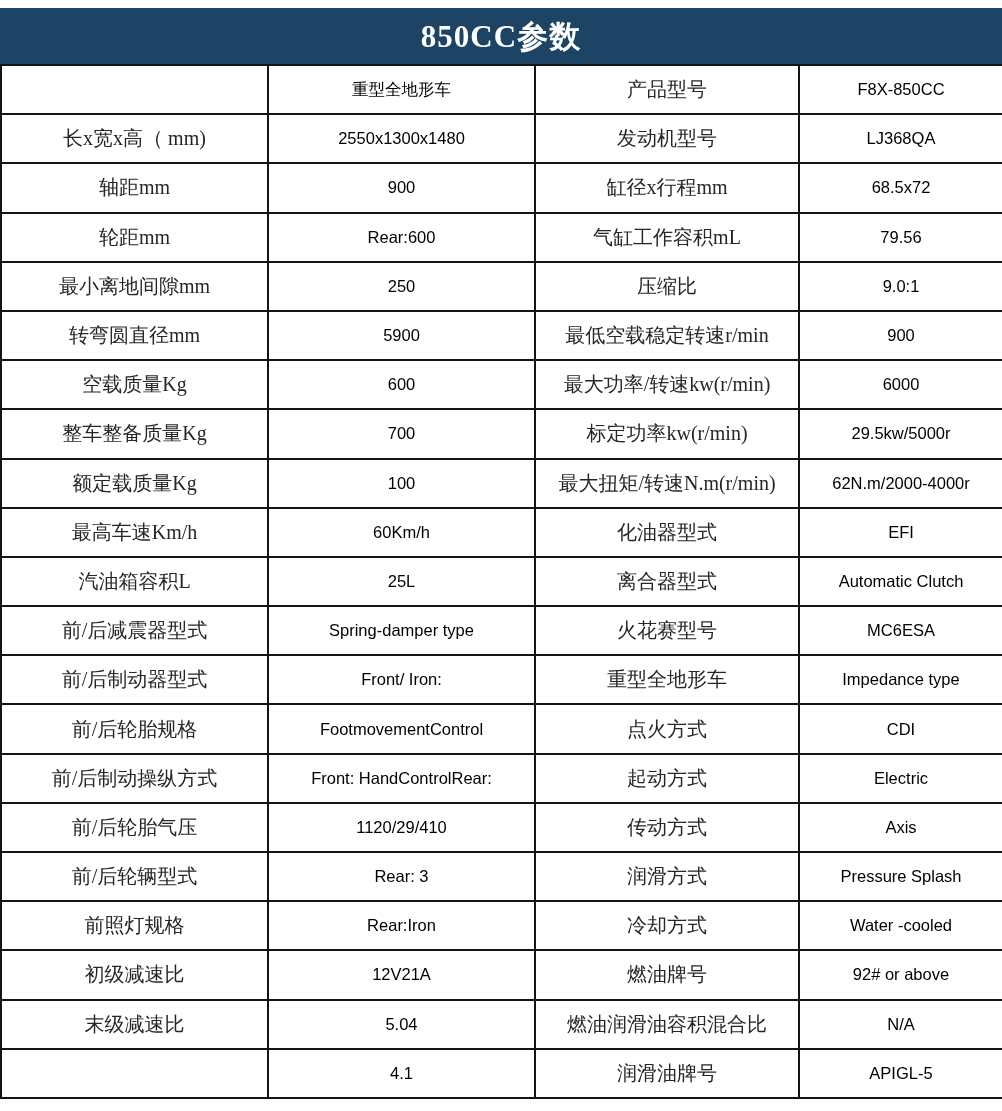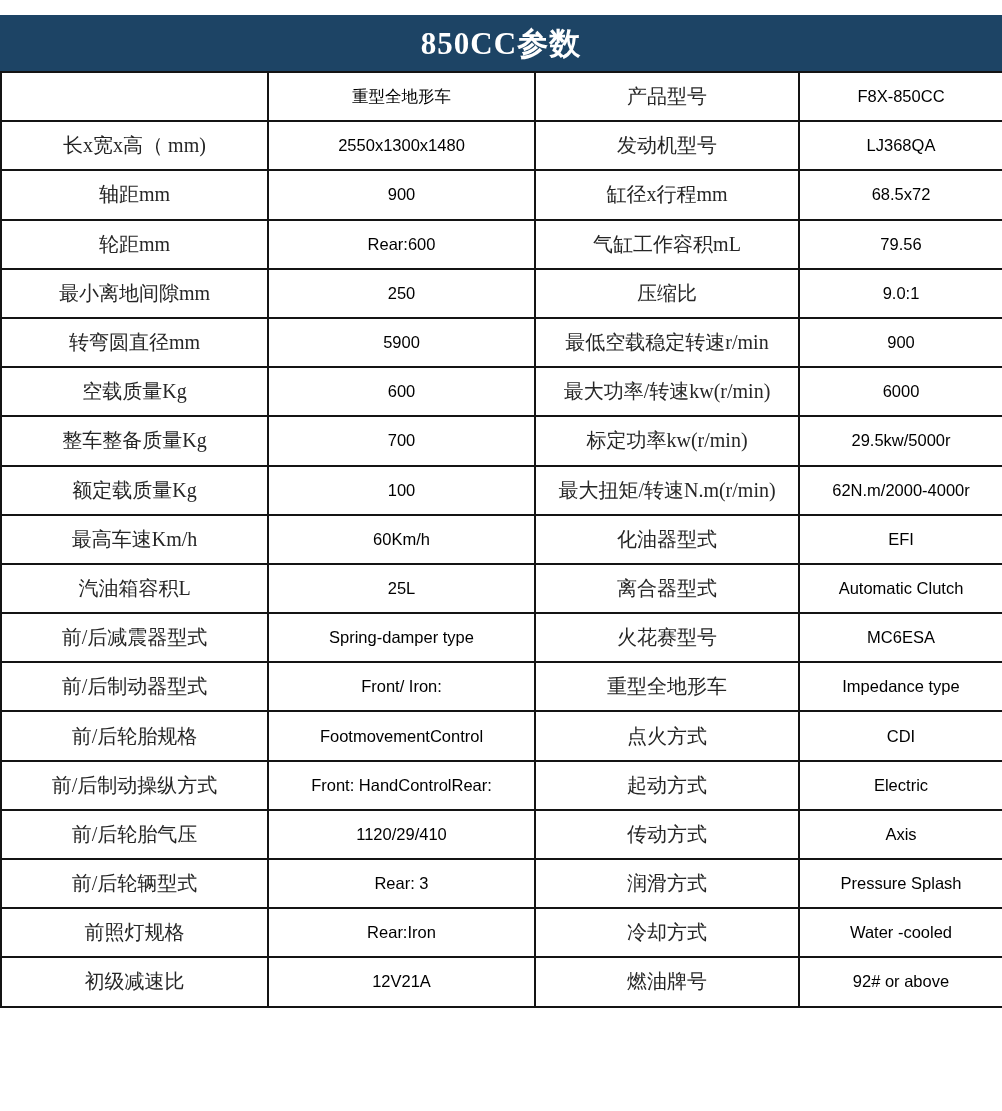--- a/index.html
+++ b/index.html
@@ -9,21 +9,21 @@
     width: 1002px;
     font-family: "Liberation Sans", sans-serif;
   }
   .page {
     width: 1002px;
     height: 1111px;
     background: #ffffff;
     overflow: hidden;
   }
   .title-bar {
-    margin-top: 15px;
+    margin-top: 8px;
     width: 1002px;
     height: 57px;
     background: #1d4465;
     display: flex;
     align-items: center;
     justify-content: center;
   }
   .title-bar .title-text {
     color: #ffffff;
     font-family: "Liberation Serif", "DejaVu Serif", serif;
@@ -182,16 +182,28 @@
           <td class="value-cell">Rear:Iron</td>
           <td class="label-cell">冷却方式</td>
           <td class="value-cell">Water -cooled</td>
         </tr>
         <tr>
           <td class="label-cell">初级减速比</td>
           <td class="value-cell">12V21A</td>
           <td class="label-cell">燃油牌号</td>
           <td class="value-cell">92# or above</td>
         </tr>
+        <tr>
+          <td class="label-cell">末级减速比</td>
+          <td class="value-cell">5.04</td>
+          <td class="label-cell">燃油润滑油容积混合比</td>
+          <td class="value-cell">N/A</td>
+        </tr>
+        <tr>
+          <td class="label-cell"></td>
+          <td class="value-cell">4.1</td>
+          <td class="label-cell">润滑油牌号</td>
+          <td class="value-cell">APIGL-5</td>
+        </tr>
       </tbody>
   </table>
 
 </div>
 
 </body></html>

